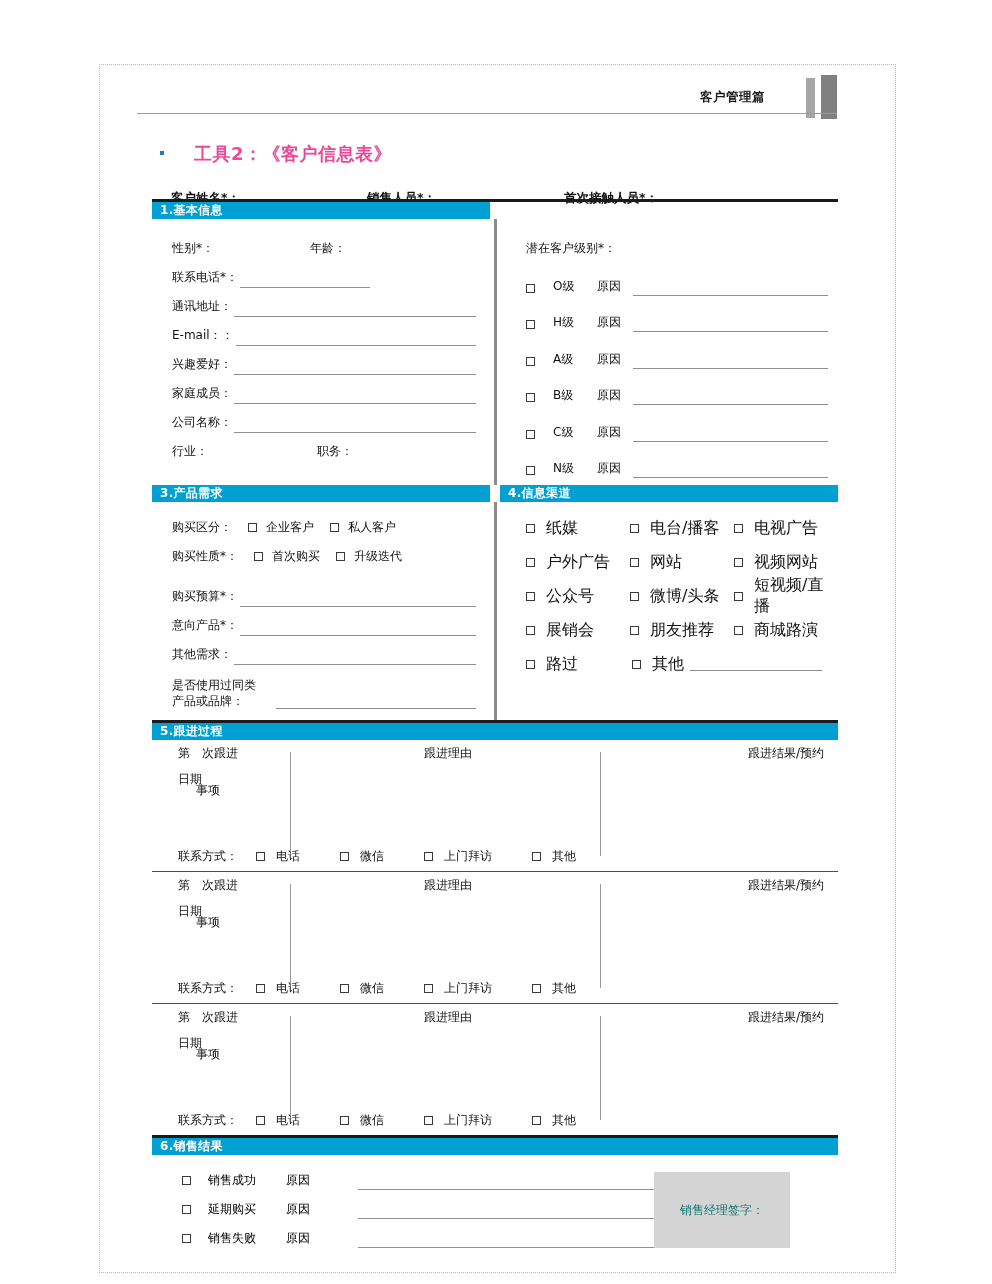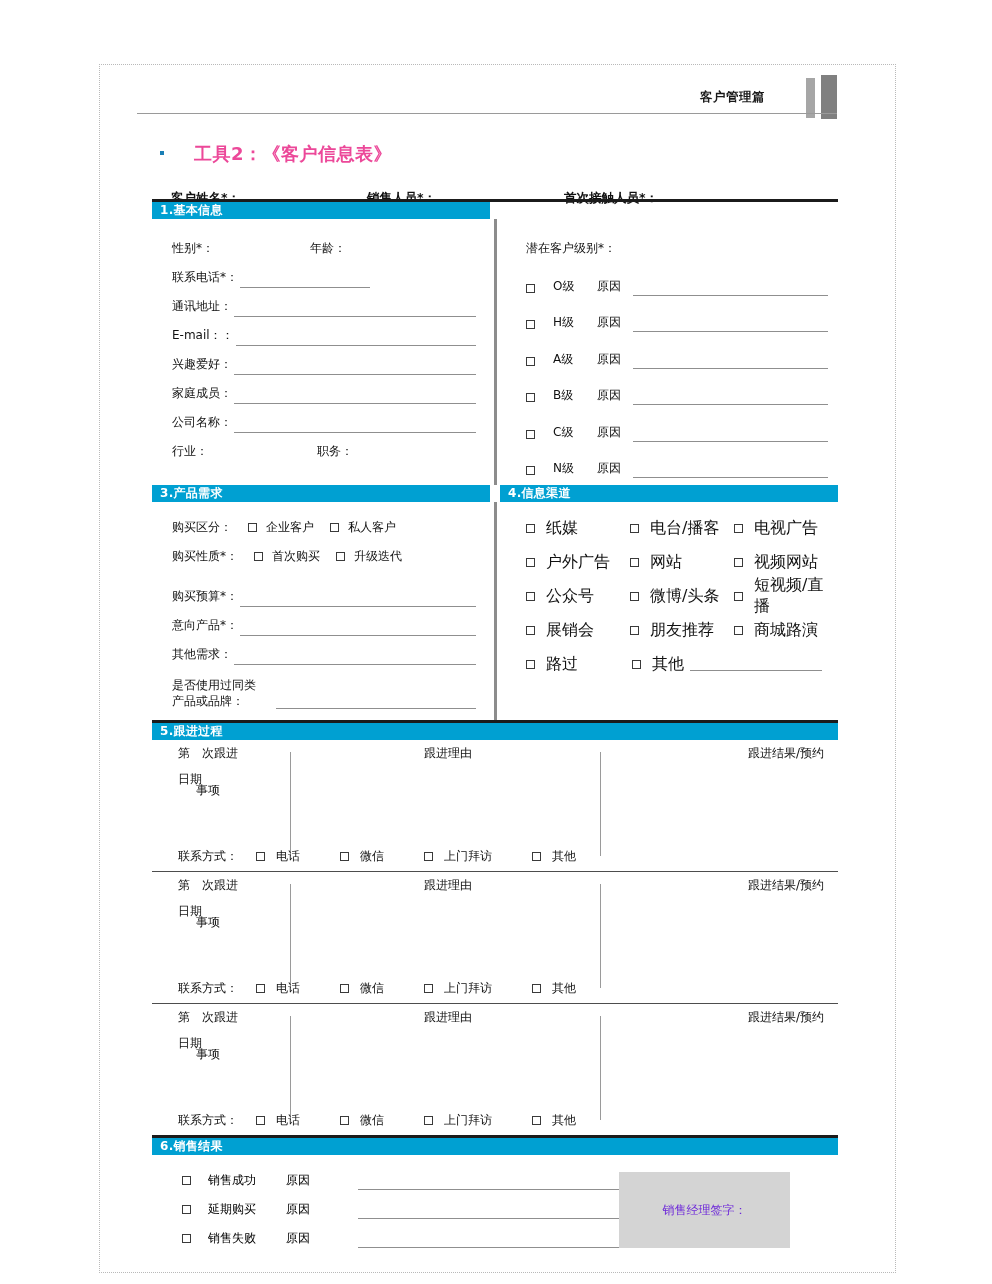--- a/index.html
+++ b/index.html
@@ -241,24 +241,24 @@
   .res-reason { width: 70px; }
   .res-line {
     width: 340px;
     border-bottom: 1px solid #8f8f8f;
     height: 18px;
     margin-left: 2px;
   }
   #sign-box {
     position: absolute;
     right: 48px; top: 17px;
-    width: 171px; height: 76px;
+    width: 136px; height: 76px;
     background: #d4d4d4;
     display: flex; align-items: center; justify-content: center;
-    font-size: 12px; color: #6d28d9;
+    font-size: 12px; color: #0f766e;
   }
   .pad-b { height: 11px; }
   .pad-s { height: 7px; }
 </style>
 </head>
 <body>
 
 <div id="page-shadow"></div>
 <div id="page-frame"></div>
 

